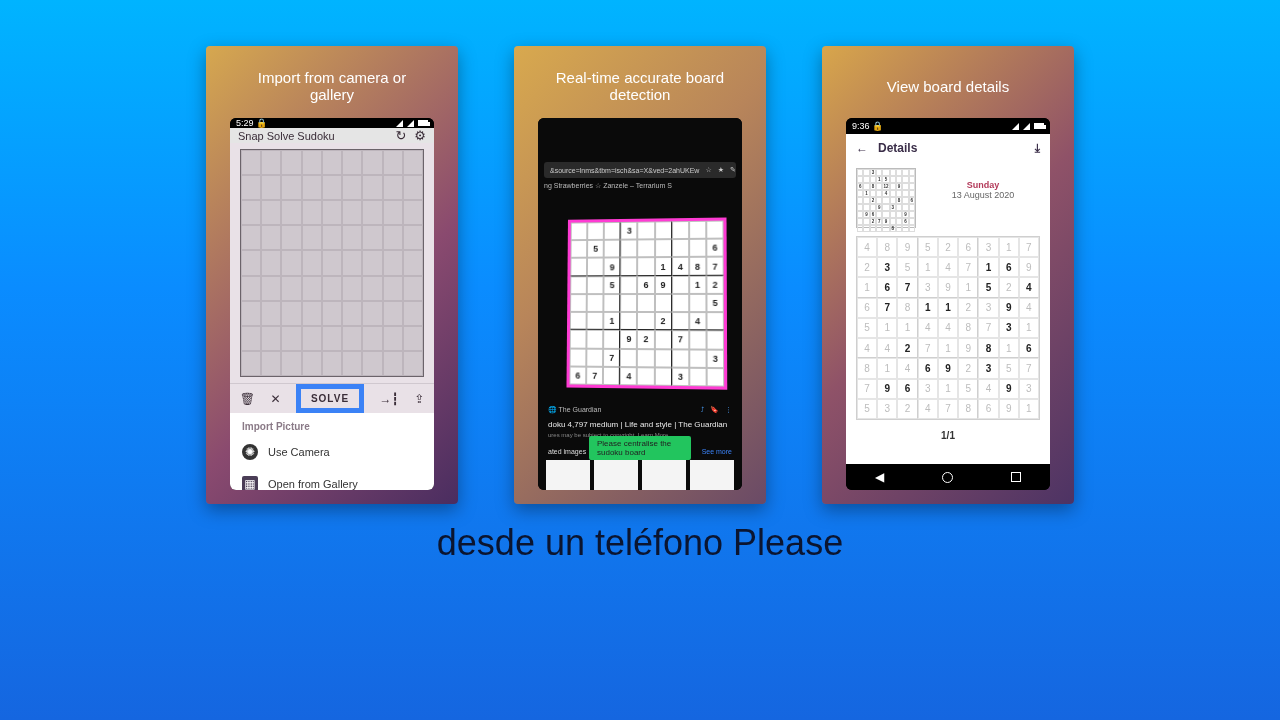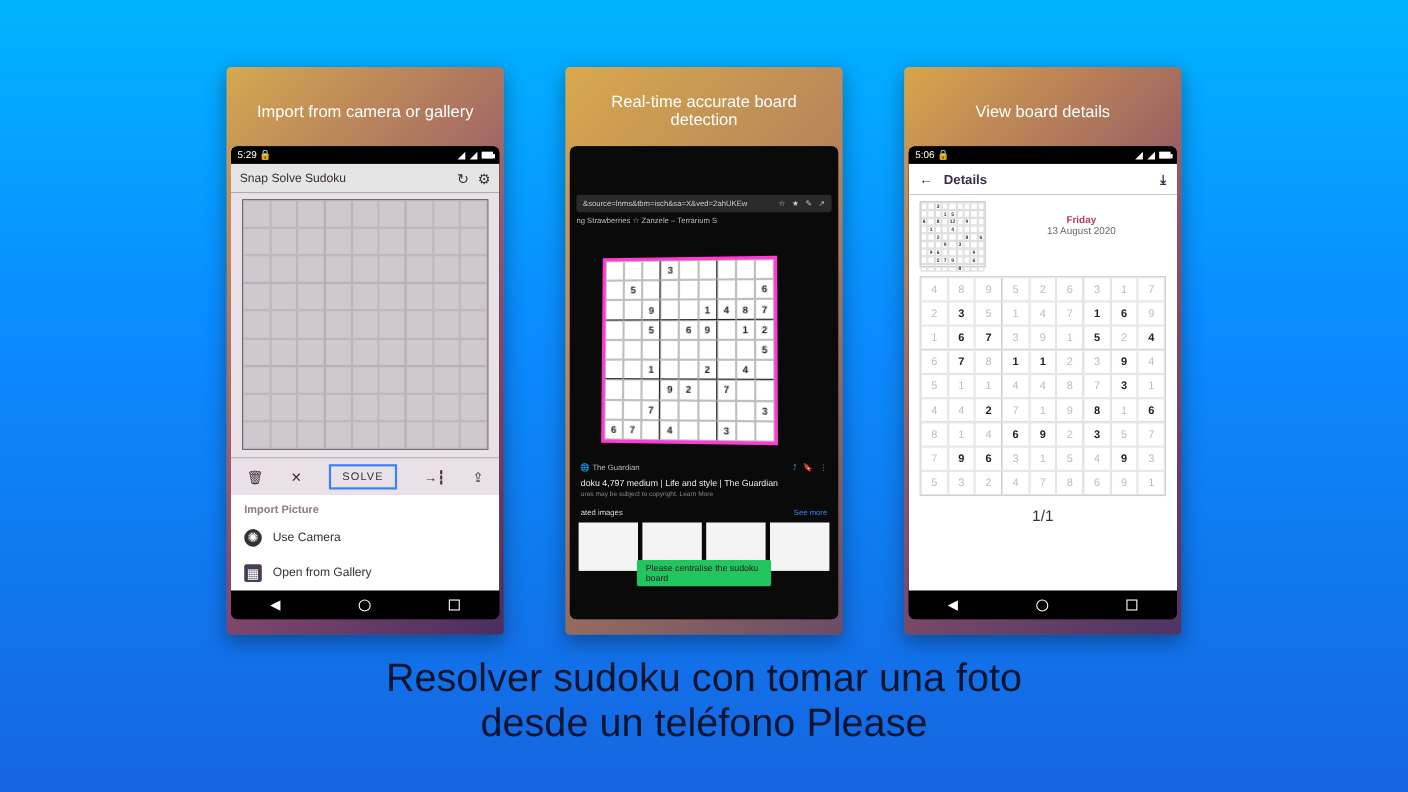--- a/index.html
+++ b/index.html
@@ -4,26 +4,26 @@
 <style>
 * { box-sizing: border-box; margin: 0; padding: 0; }
 body {
   width: 1280px; height: 720px;
   background: linear-gradient(180deg, #00b4ff 0%, #0a8cff 40%, #1566e0 100%);
   font-family: "Segoe UI", Arial, sans-serif;
   overflow: hidden;
 }
 .slides { display: flex; justify-content: center; gap: 56px; padding-top: 46px; }
 .phone-frame {
-  width: 252px; height: 516px;
+  width: 252px; height: 458px;
   background: linear-gradient(135deg, #d6a84f 0%, #8a4a6f 60%, #4a2d60 100%);
   border-radius: 4px;
   box-shadow: 0 6px 18px rgba(0,0,0,.35);
-  padding: 14px 4px 14px;
-  display: flex; flex-direction: column; margin-top: 15px;
+  padding: 14px 24px 14px;
+  display: flex; flex-direction: column;
 }
 .phone-frame.s2 { background: linear-gradient(135deg, #d8a94e 0%, #b8855a 40%, #6a4a66 100%); }
 .phone-frame.s3 { background: linear-gradient(135deg, #d8a64b 0%, #8f5268 50%, #4d3364 100%); }
 .caption { color:#fff; font-size:15px; text-align:center; height:52px; margin-bottom:6px; display:flex; align-items:center; justify-content:center; padding:0 6px; }
 .device {
   width:100%; flex:1; background:#000; border-radius:6px; overflow:hidden;
   display:flex; flex-direction:column; position:relative;
 }
 .statusbar {
   background:#000; color:#fff; height:16px; font-size:9px;
@@ -54,21 +54,21 @@
   display:grid; grid-template-columns:repeat(9,1fr); grid-template-rows:repeat(9,1fr);
 }
 .sudoku-empty > span { border:0.5px solid #bdb5bc; }
 
 .toolbar {
   background:#e9e1e7; height:34px; display:flex; align-items:center; justify-content:space-around;
   padding:0 4px; gap:4px; border-top:1px solid #d0c8cf;
 }
 .toolbar .ic { font-size:12px; color:#3a2d38; }
 .solve-btn {
-  border:2px solid #3b82f6; background:transparent; font-size:10px; font-weight:400;
+  border:5px solid #3b82f6; background:transparent; font-size:10px; font-weight:700;
   padding:4px 10px; letter-spacing:1px; color:#3a2d38;
 }
 .bottom-sheet { background:#fff; }
 .sheet-head { font-size:10px; color:#8a7a87; padding:8px 12px 4px;font-weight:bold; }
 .sheet-item { display:flex; align-items:center; gap:10px; padding:8px 12px; font-size:11px; color:#333; }
 .sheet-item .icn { width:16px; height:16px; display:inline-flex; align-items:center; justify-content:center; font-size:12px; }
 .cam-ic { border-radius:50%; background:#333; color:#fff; font-size:10px; }
 .gal-ic { background:#4a3d56; color:#fff; border-radius:2px; }
 
 .navbar { background:#000; height:26px; display:flex; align-items:center; justify-content:space-around; color:#fff; }
@@ -108,21 +108,21 @@
 .big {
   margin-top:8px; width:100%; aspect-ratio:1/1; max-height:200px;
   display:grid; grid-template-columns:repeat(9,1fr); grid-template-rows:repeat(9,1fr);
   border:1px solid #cfcfcf;
 }
 .big .b { border:0.5px solid #e5e5e5; display:flex; align-items:center; justify-content:center; font-size:10px; }
 .big .b.given { color:#222; font-weight:700; }
 .big .b.solved { color:#bdbdbd; }
 .big .b.rbord { border-right:1.2px solid #cfcfcf; }
 .big .b.bbord { border-bottom:1.2px solid #cfcfcf; }
-.pager { text-align:center; font-size:14px; font-weight:400; color:#333; padding:10px; }
+.pager { text-align:center; font-size:10px; font-weight:700; color:#333; padding:10px; }
 
 .main-title { text-align:center; margin-top:18px; color:#0b1530; font-size:36px; line-height:1.15; }
 </style>
 </head>
 <body>
 
 <div class="slides" id="slides-row">
     <div class="phone-frame">
   <div class="caption">Import from camera or gallery</div>
   <div class="device">
@@ -360,21 +360,21 @@
             <div></div>
           </div>
       <div class="toast">Please centralise the sudoku board</div>
     </div>
   </div>
 </div>
     <div class="phone-frame s3">
   <div class="caption">View board details</div>
   <div class="device">
     <div class="statusbar">
-      <span>5:06  🔒</span>
+      <span>9:36  🔒</span>
       <span class="sbar-right">
             <span class="tri"></span>
             <span class="tri"></span>
             <span class="batt"></span>
           </span>
     </div>
     <div class="d-app-bar">
       <span>←</span>
       <span>Details</span>
       <span class="spacer"></span>
@@ -459,21 +459,21 @@
               <span class="m"></span>
               <span class="m"></span>
               <span class="m"></span>
               <span class="m"></span>
               <span class="m">8</span>
               <span class="m"></span>
               <span class="m"></span>
               <span class="m"></span>
             </div>
         <div class="d-date">
-          <div class="dow">Friday</div>
+          <div class="dow">Sunday</div>
           <div class="dt">13 August 2020</div>
         </div>
       </div>
       <div class="big">
             <span class="b solved">4</span>
             <span class="b solved">8</span>
             <span class="b solved rbord">9</span>
             <span class="b solved">5</span>
             <span class="b solved">2</span>
             <span class="b solved rbord">6</span>
@@ -558,15 +558,14 @@
     <div class="navbar">
       <span>◀</span>
       <span class="nav-circle"></span>
       <span class="nav-square"></span>
     </div>
   </div>
 </div>
   </div>
 
 <div class="main-title">
-  <div>Resolver sudoku  con tomar una foto</div>
   <div>desde un teléfono Please</div>
 </div>
 
 </body></html>

